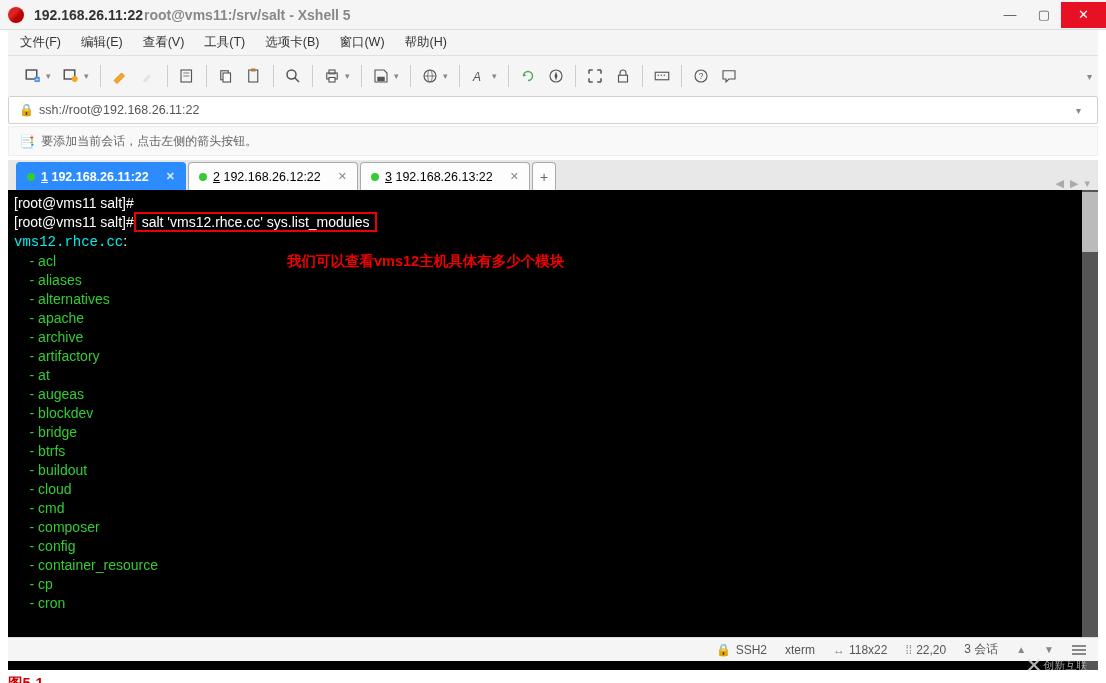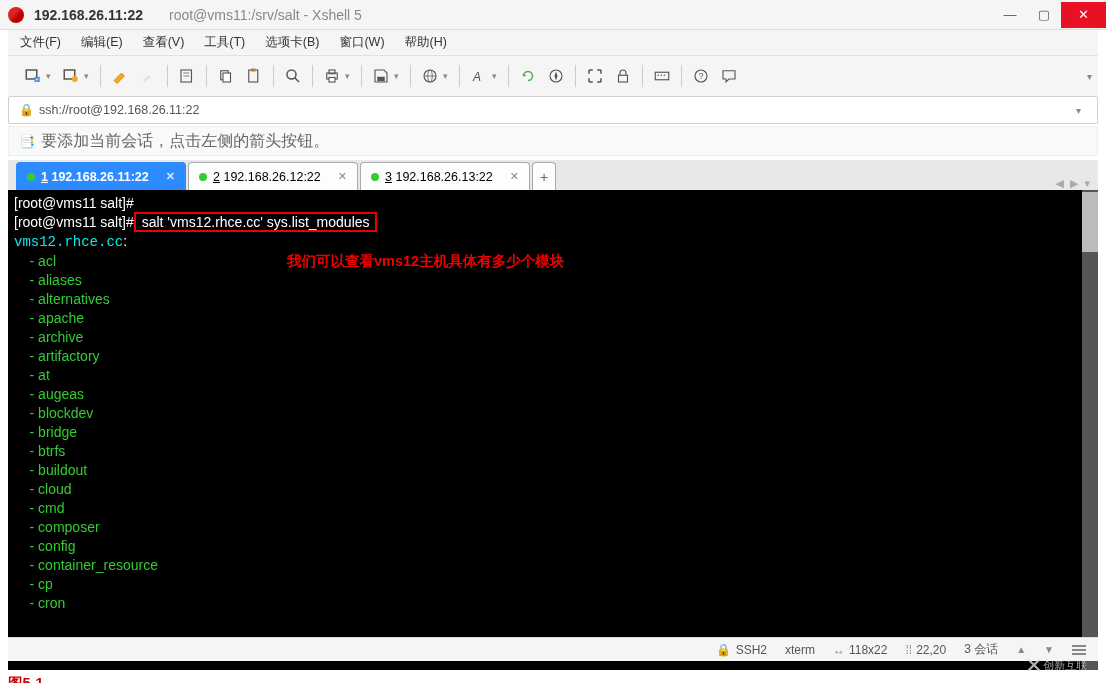--- a/index.html
+++ b/index.html
@@ -1,41 +1,41 @@
 <!DOCTYPE html>
 <html><head>
   <meta charset="utf-8">
   <style>
     * { margin: 0; padding: 0; box-sizing: border-box; font-family: "Microsoft YaHei", Arial, sans-serif; }
     body { width: 1106px; height: 683px; background: #fff; position: relative; font-size: 12px; }
     
     .titlebar { height: 30px; background: #f5f5f5; display: flex; align-items: center; padding-left: 8px; border-bottom: 1px solid #ddd; }
     .app-icon { width: 16px; height: 16px; background: linear-gradient(135deg, #d22 40%, #b00 60%); border-radius: 50%; margin-right: 10px; }
     .title-bold { font-weight: bold; font-size: 14px; color: #333; }
-    .title-sub { font-size: 14px; color: #888; margin-left: 26px; }
+    .title-sub { font-size: 14px; color: #888; margin-left: 1px; font-weight: bold; }
     .win-controls { margin-left: auto; display: flex; }
     .win-btn { width: 34px; height: 26px; display: flex; align-items: center; justify-content: center; font-size: 13px; color: #555; cursor: pointer; }
     .win-btn.close { background: #e81123; color: #fff; width: 45px; }
     
     .menubar { height: 26px; display: flex; align-items: center; padding-left: 12px; gap: 20px; background: #f5f5f5; border-bottom: 1px solid #e0e0e0; margin: 0 8px; }
     .menu-item { font-size: 12.5px; color: #333; cursor: pointer; }
     
     .toolbar { height: 40px; display: flex; align-items: center; padding-left: 12px; gap: 2px; background: #f5f5f5; margin: 0 8px; }
     .tool-btn { width: 26px; height: 26px; display: flex; align-items: center; justify-content: center; cursor: pointer; color: #555; }
     .tool-sep { width: 1px; height: 22px; background: #ccc; margin: 0 4px; }
     .tool-dd { font-size: 9px; color: #888; margin-left: -2px; width: 10px; cursor: pointer; }
     .toolbar-end { margin-left: auto; padding-right: 6px; color: #888; font-size: 10px; cursor: pointer; }
     
     .addressbar { height: 28px; display: flex; align-items: center; padding: 0 10px; margin: 0 8px; border: 1px solid #d0d0d0; background: #fff; border-radius: 2px; }
     .lock-icon-small { font-size: 12px; color: #888; margin-right: 5px; }
     .address-text { font-size: 12.5px; color: #555; }
     
     .hintbar { height: 30px; display: flex; align-items: center; padding: 0 10px; margin: 2px 8px 0; background: #f9f9f9; border: 1px solid #eee; }
     .hint-tab-icon { font-size: 13px; color: #888; margin-right: 6px; }
-    .hint-text { font-size: 16px; color: #666; }
+    .hint-text { font-size: 12px; color: #666; }
     
     .tabbar { height: 30px; display: flex; align-items: flex-end; background: #e8e8e8; padding-left: 8px; position: relative; margin: 4px 8px 0; }
     .tab { height: 28px; display: flex; align-items: center; padding: 0 10px; border: 1px solid #aaa; border-bottom: none; background: #fdfdfd; margin-right: 2px; border-radius: 4px 4px 0 0; cursor: pointer; gap: 6px; font-size: 12.5px; min-width: 170px; }
     .tab.active { background: #2c8cff; color: #fff; border-color: #2c8cff; font-weight: bold; }
     .dot { width: 8px; height: 8px; border-radius: 50%; background: #3c3; }
     .tab-u { text-decoration: underline; }
     .tab-close { color: #888; font-size: 11px; margin-left: auto; }
     .tab.active .tab-close { color: #cde6ff; }
     .tab.add { min-width: 0; width: 24px; padding: 0; justify-content: center; font-size: 14px; color: #666; }
     .tab-nav { position: absolute; right: 8px; display: flex; gap: 6px; color: #aaa; font-size: 11px; }

